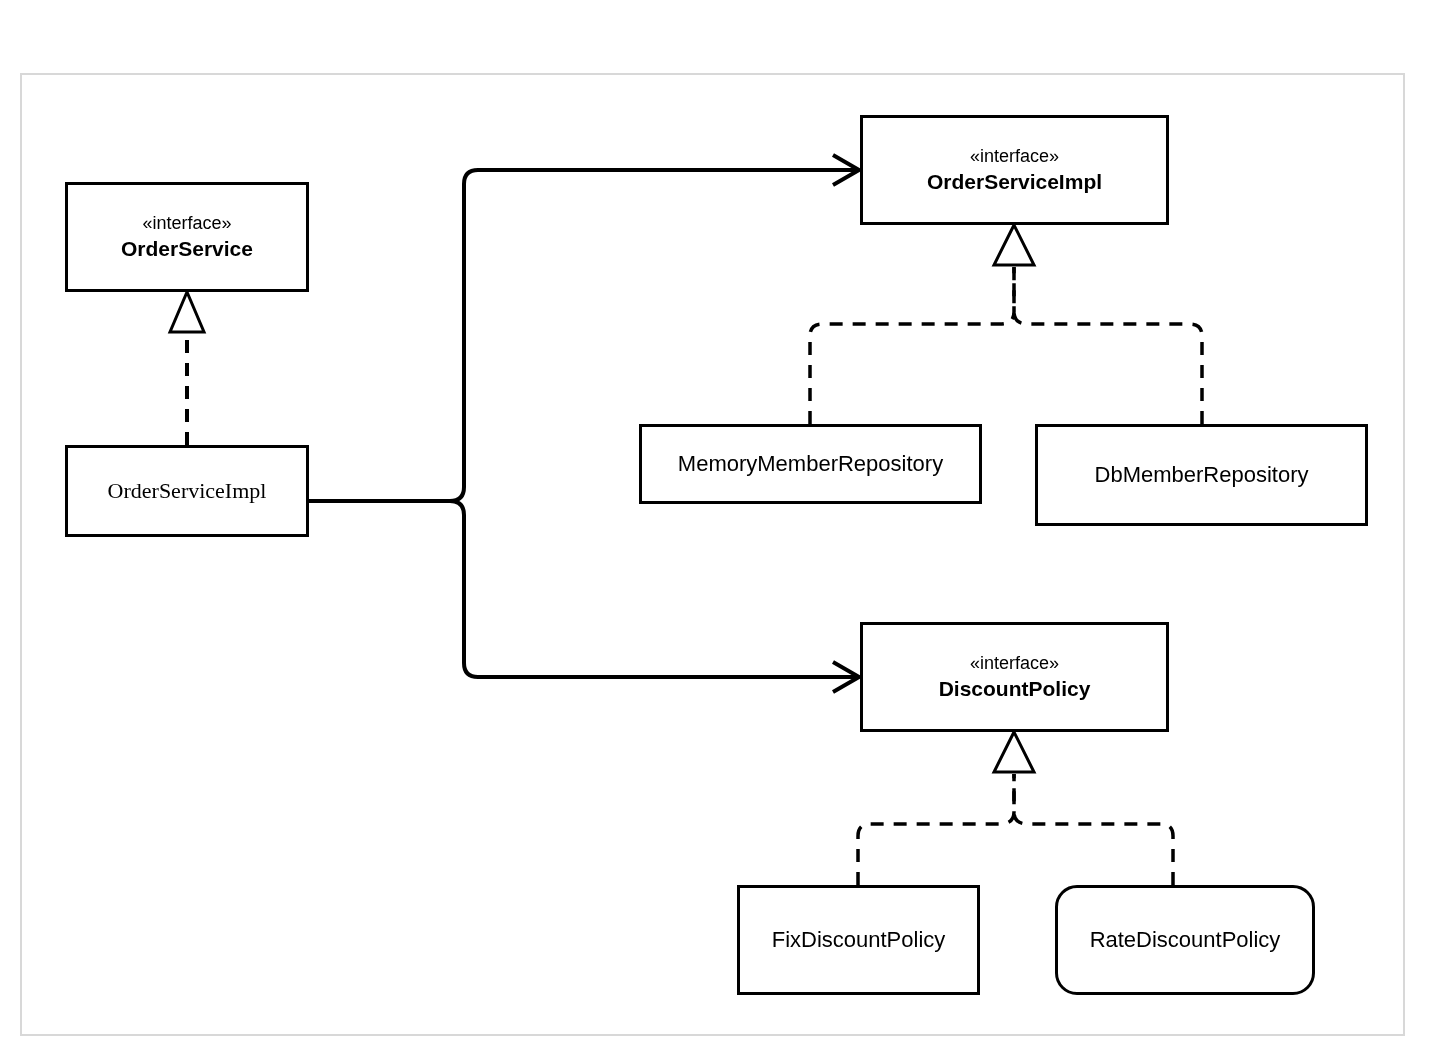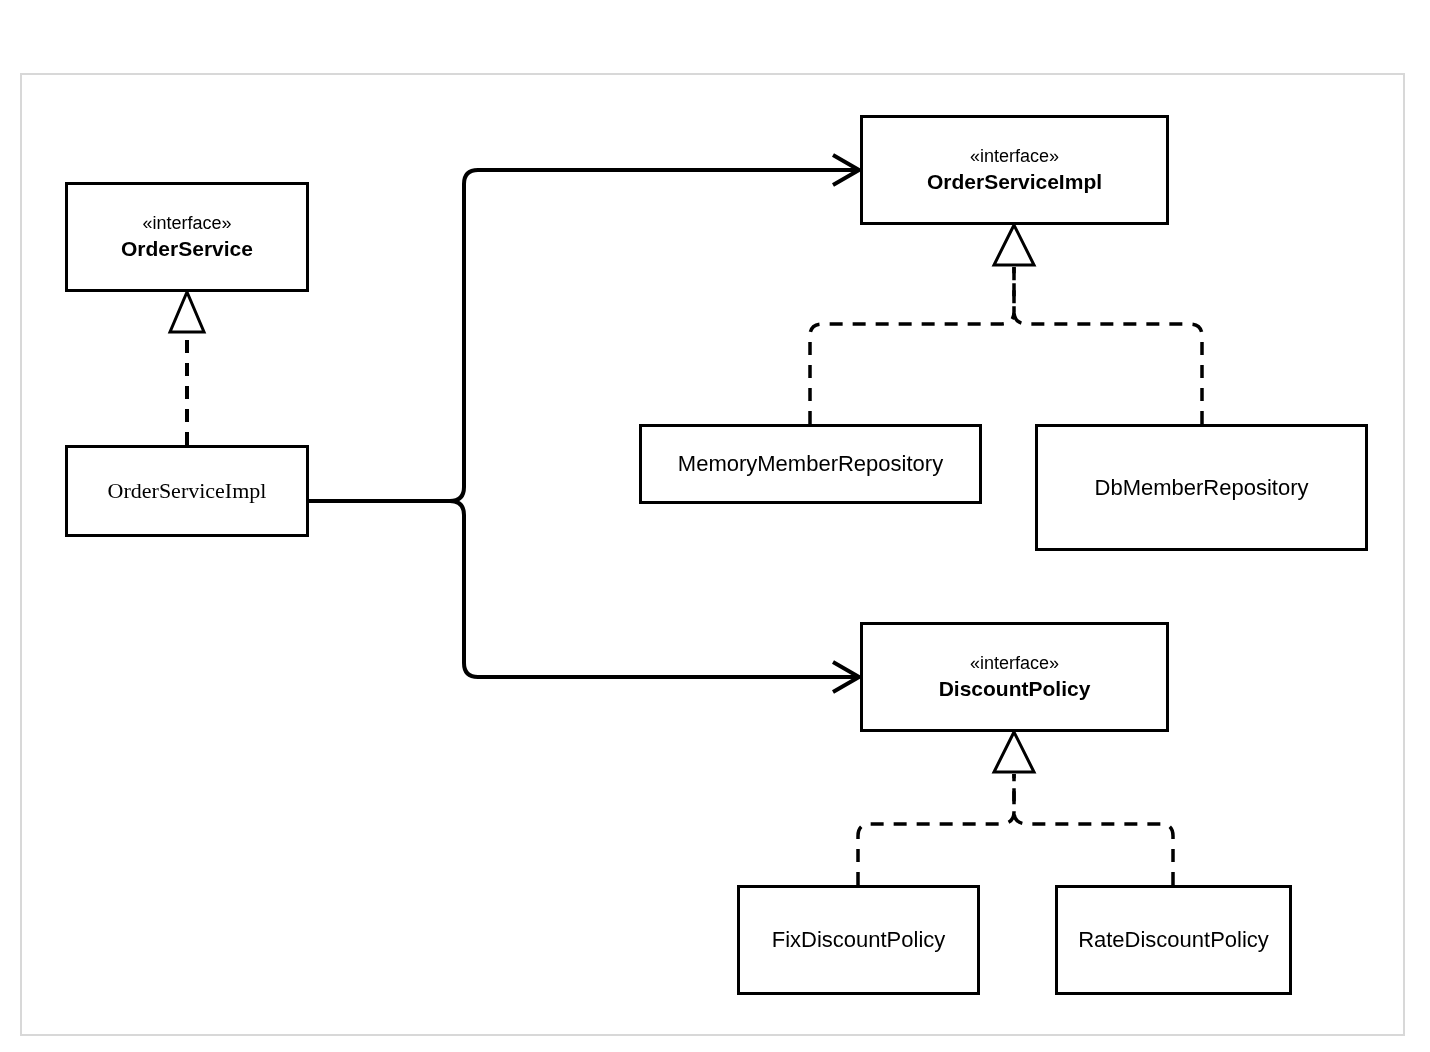--- a/index.html
+++ b/index.html
@@ -65,24 +65,24 @@
   .node .class-name {
     font-size: 22px;
     font-weight: 400;
     white-space: nowrap;
   }
   
   .n-order-service        { left: 43px;   top: 107px; width: 244px; height: 110px; }
   .n-order-service-impl   { left: 43px;   top: 370px; width: 244px; height: 92px; font-family: Liberation Serif, serif; }
   .n-member-repository    { left: 838px;  top: 40px;  width: 309px; height: 110px; }
   .n-memory-member-repo   { left: 617px;  top: 349px; width: 343px; height: 80px; }
-  .n-db-member-repo       { left: 1013px; top: 349px; width: 333px; height: 127px; }
+  .n-db-member-repo       { left: 1013px; top: 349px; width: 333px; height: 102px; }
   .n-discount-policy      { left: 838px;  top: 547px; width: 309px; height: 110px; }
   .n-fix-discount-policy  { left: 715px;  top: 810px; width: 243px; height: 110px; text-align: center; }
-  .n-rate-discount-policy { left: 1033px; top: 810px; width: 237px; height: 110px; }
+  .n-rate-discount-policy { left: 1033px; top: 810px; width: 260px; height: 110px; border-radius: 22px; }
 </style>
 </head>
 <body>
 
 <div class="stage">
 
 
   <div class="canvas-frame">
 
     <svg class="edges-layer" viewBox="0 0 1381 959" xmlns="http://www.w3.org/2000/svg">

